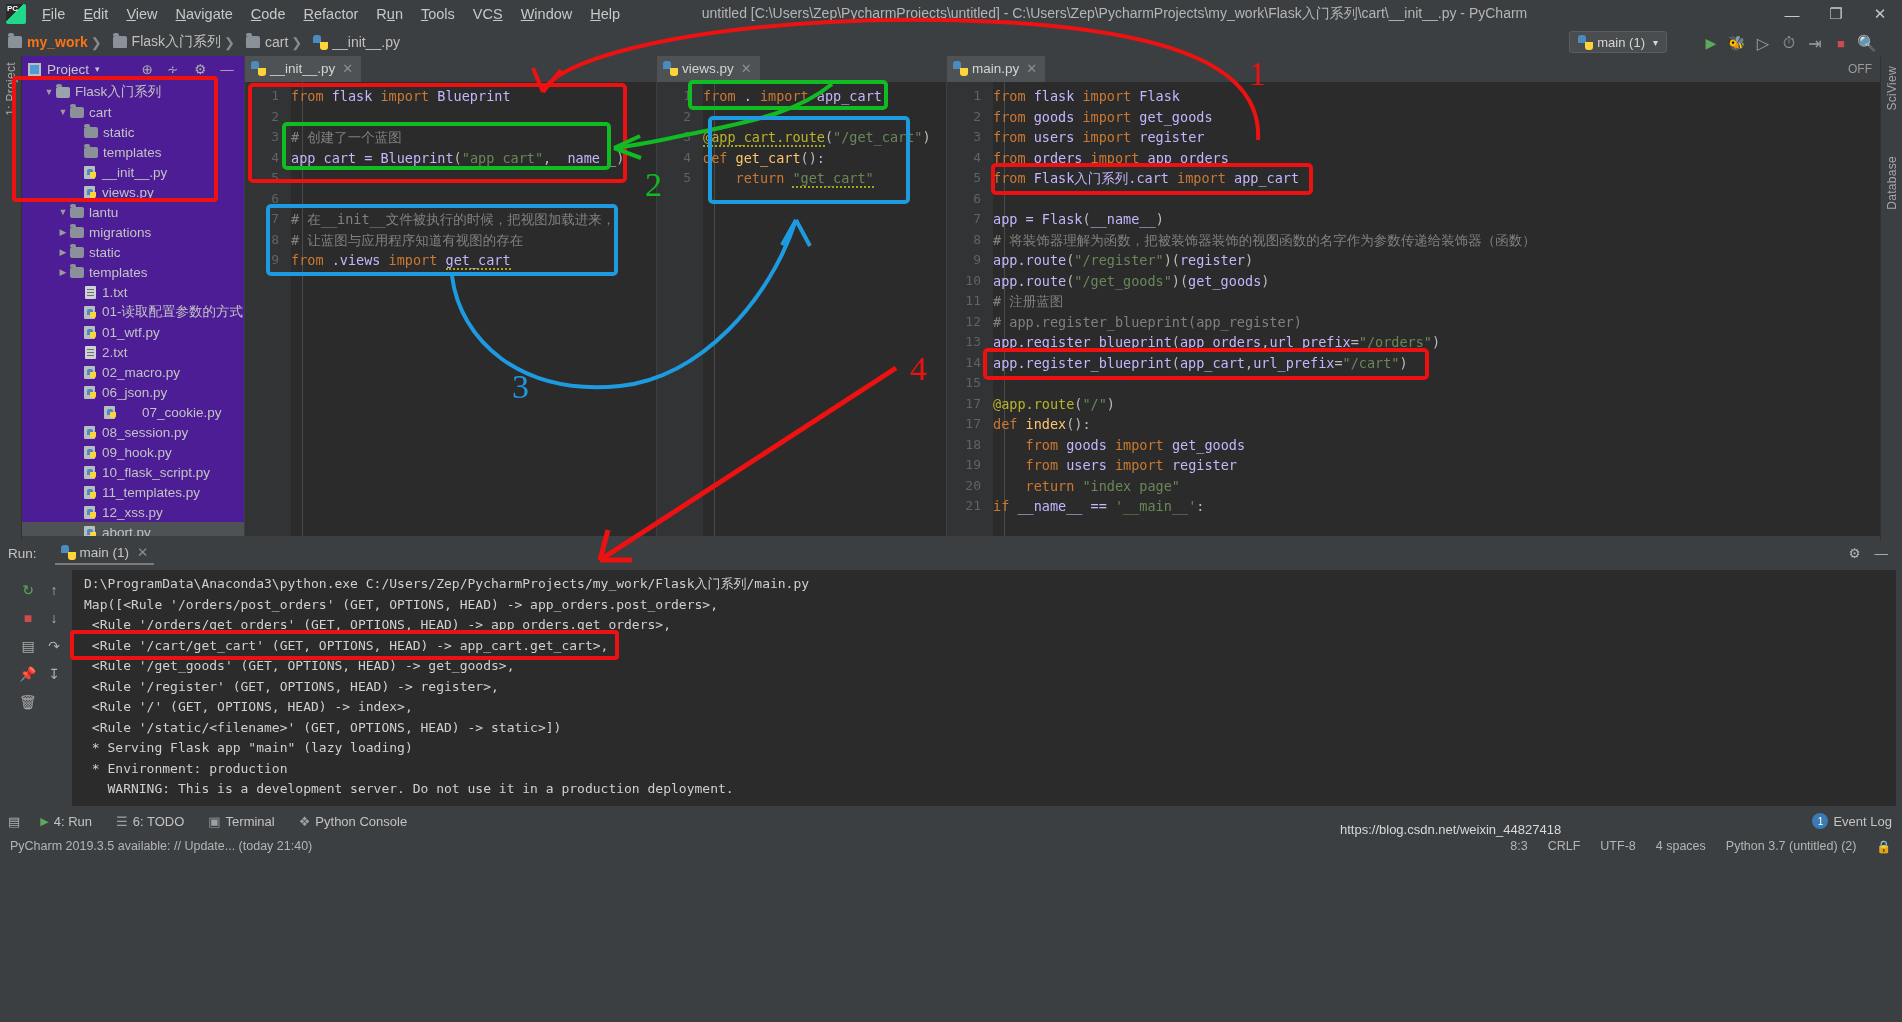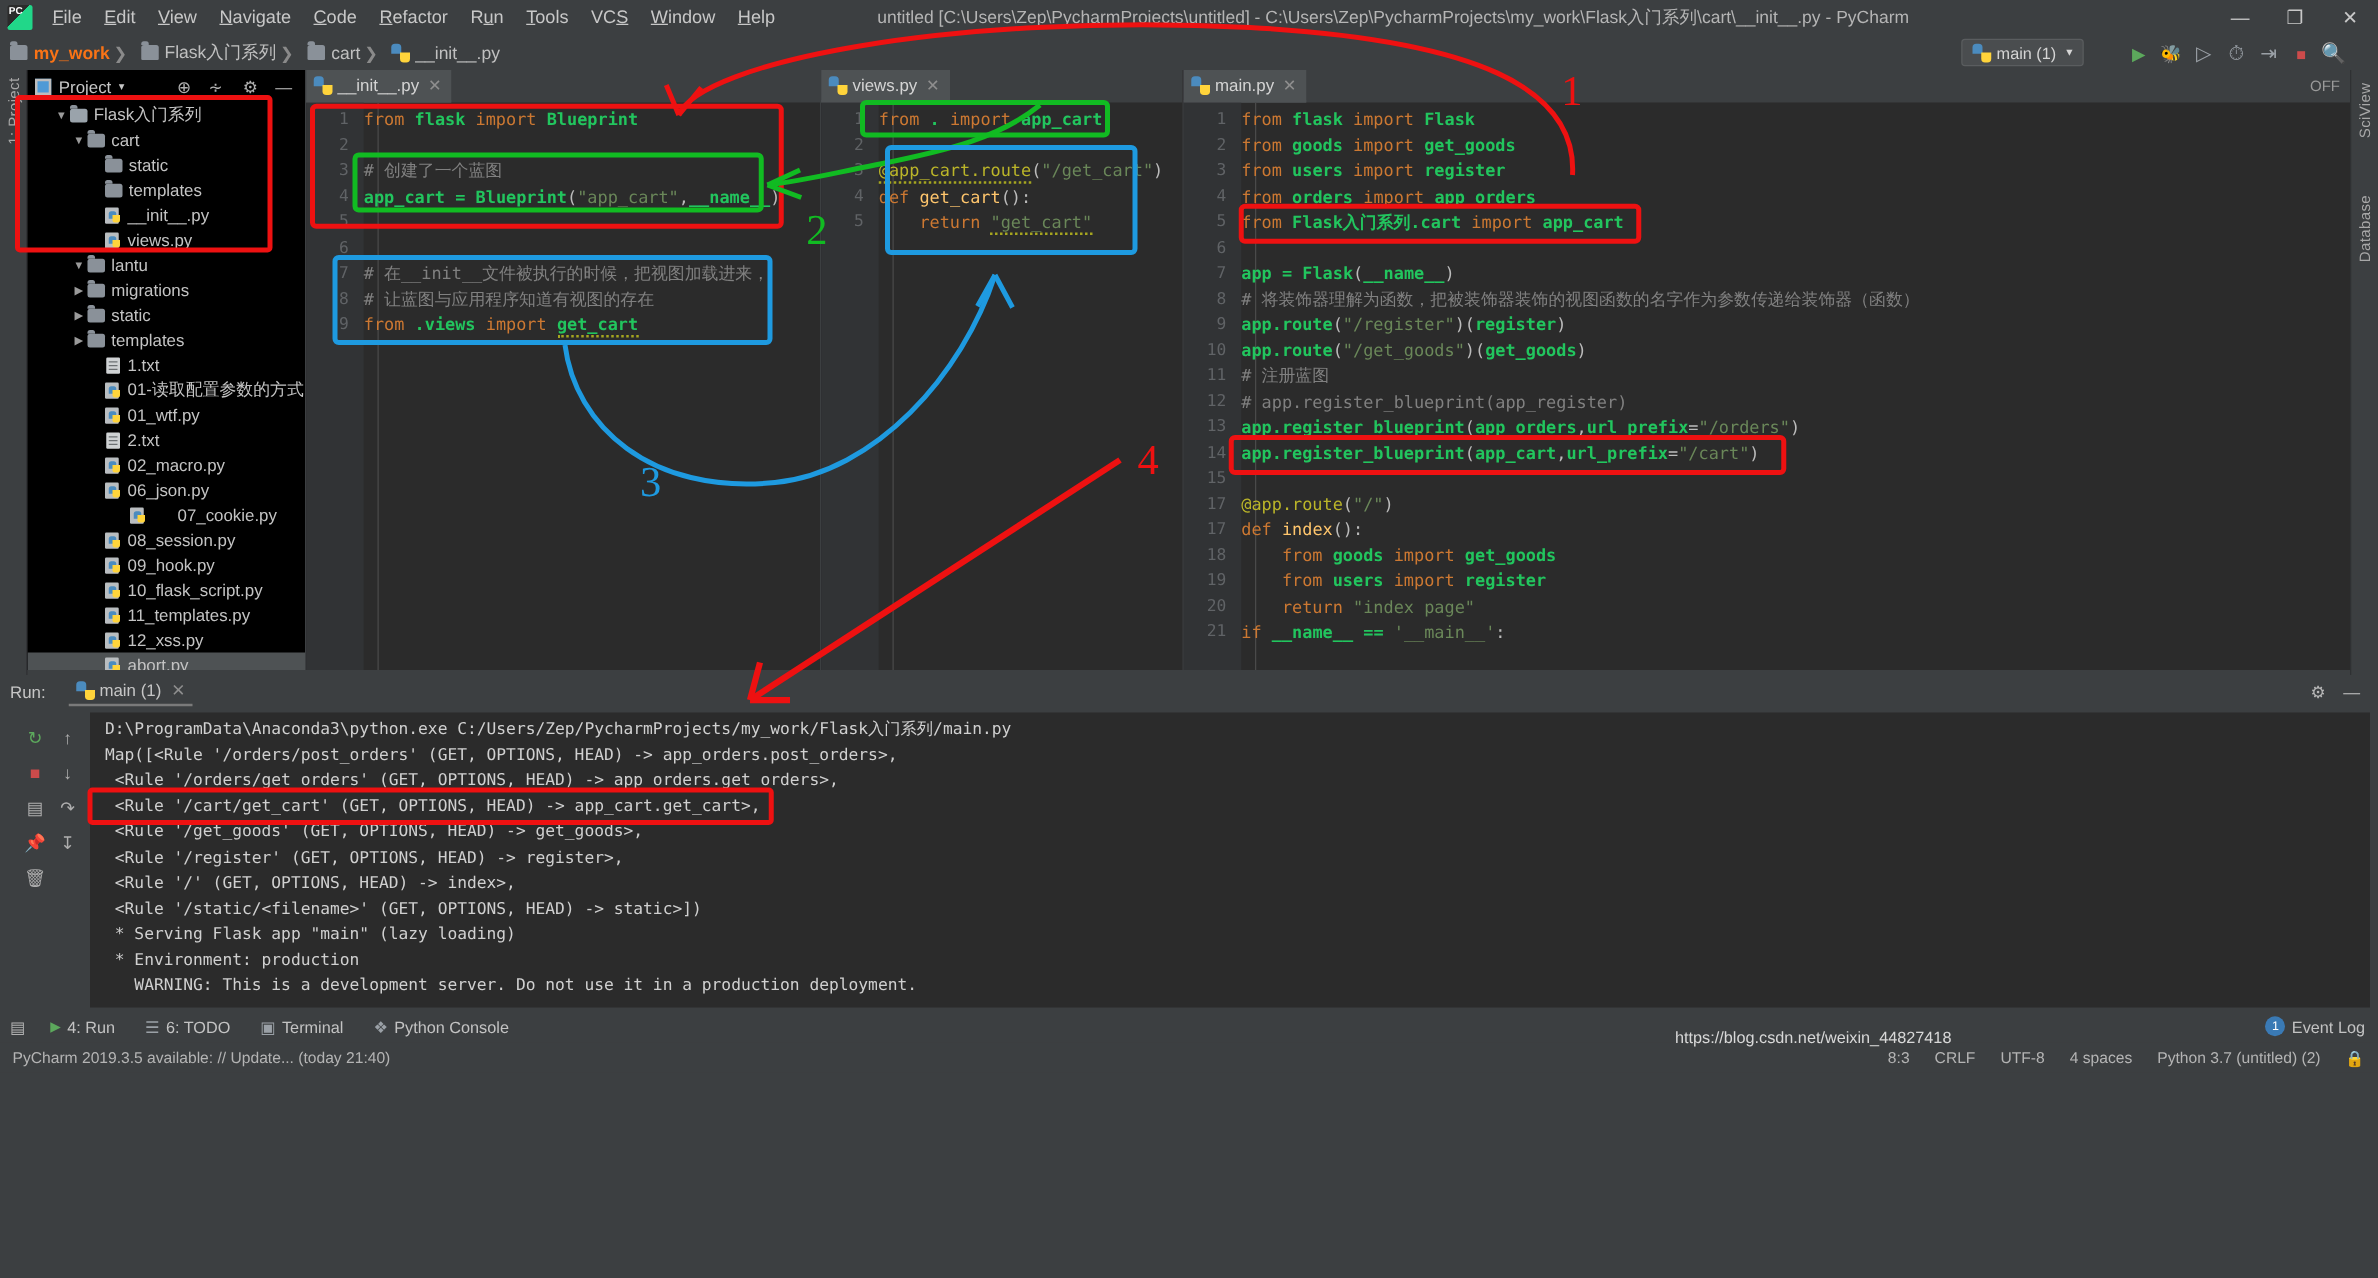--- a/index.html
+++ b/index.html
@@ -33,21 +33,21 @@
      border:1px solid #5a5d5f; border-radius:3px; display:flex; align-items:center; padding:0 8px; font-size:13px; color:#d5d5d5;}
   .tbicon { width:26px; height:26px; display:inline-flex; align-items:center; justify-content:center; }
 
   
   .vstrip { position:absolute; writing-mode:vertical-rl; transform:rotate(180deg);
      font-size:12px; color:#a8a8a8; letter-spacing:.3px; }
   #leftbar { position:absolute; left:0; top:56px; width:22px; height:752px; background:#3c3f41; border-right:1px solid #2f3133;}
   #rightbar{ position:absolute; right:0; top:56px; width:22px; height:752px; background:#3c3f41; border-left:1px solid #2f3133;}
 
   
-  #projpanel { position:absolute; left:22px; top:56px; width:222px; height:480px; background:#000000;}
+  #projpanel { position:absolute; left:22px; top:56px; width:222px; height:480px; background:#4c1d95;}
   #projhdr { height:26px; display:flex; align-items:center; font-size:13.5px; color:#c6c6c6;}
   #projhdr .sq { width:13px;height:13px;background:#4e9ad6;border:2px solid #bdbdbd; margin:0 6px 0 6px;}
   #projtree { position:absolute; left:0; top:26px; width:222px; height:454px; overflow:hidden; font-size:13.5px;}
   .trow { height:20px; display:flex; align-items:center; white-space:nowrap; color:#c3c3c3;}
   .trow.sel { background:#4e5254; }
   .tw { width:14px; text-align:center; color:#9a9a9a; font-size:9px; flex:0 0 14px;}
   .folder { width:14px; height:11px; background:#8a9199; border-radius:2px; margin-right:5px; position:relative; flex:0 0 14px;}
   .folder:after{content:"";position:absolute;left:0;top:-3px;width:6px;height:3px;background:#8a9199;border-radius:2px 2px 0 0;}
   .folder.mod { background:#9aa3ab; }
   .pyf { width:14px;height:15px;margin-right:4px;position:relative;flex:0 0 14px;}
@@ -63,21 +63,21 @@
   .pane { position:absolute; top:0; height:480px; background:#2b2b2b; border-left:1px solid #3c3f41;}
   .tabbar { height:26px; background:#3c3f41; display:flex; align-items:flex-start; }
   .tab { height:26px; background:#4e5254; display:flex; align-items:center; padding:0 8px 0 6px; font-size:13.5px; color:#d4d4d4; border-bottom:2px solid #4e5254;}
   .tab .x { color:#8e8e8e; margin-left:7px; font-size:13px;}
   .code { position:absolute; top:26px; left:0; right:0; bottom:0; overflow:hidden; font-size:13.5px; line-height:20.5px; }
   .ln { position:absolute; left:0; width:34px; text-align:right; color:#606366; font-size:13px;}
   .ctext { position:absolute; left:46px; white-space:pre; }
   .gutter { position:absolute; left:0; top:0; bottom:0; width:46px; background:#313335;}
   .vline { position:absolute; left:57px; top:0; bottom:0; width:1px; background:#4a4a4a;}
   .kw { color:#cc7832; } .str { color:#6a8759; } .def { color:#ffc66d; }
-  .cmt { color:#808080; } .id { color:#22c55e;font-weight:bold; } .dec { color:#bbb529; }
+  .cmt { color:#808080; } .id { color:#c4b5fd; } .dec { color:#bbb529; }
   .squig { border-bottom:2px dotted #a5a520; }
 
   
   #runpanel { position:absolute; left:0; top:540px; width:1902px; height:268px; background:#3c3f41;}
   #runhdr { height:26px; display:flex; align-items:center; font-size:13.5px; color:#c6c6c6; padding-left:8px;}
   #runtab { height:24px; display:flex; align-items:center; padding:0 6px; border-bottom:2px solid #7a7a7a; margin-left:18px;}
   #console { position:absolute; left:72px; top:30px; right:6px; bottom:2px; background:#2b2b2b; overflow:hidden;
      font-size:13px; line-height:20.5px; color:#d0d0d0; padding:4px 0 0 12px; }
   .cline { white-space:pre; }
   #runside { position:absolute; left:16px; top:30px; width:52px; bottom:2px; }

